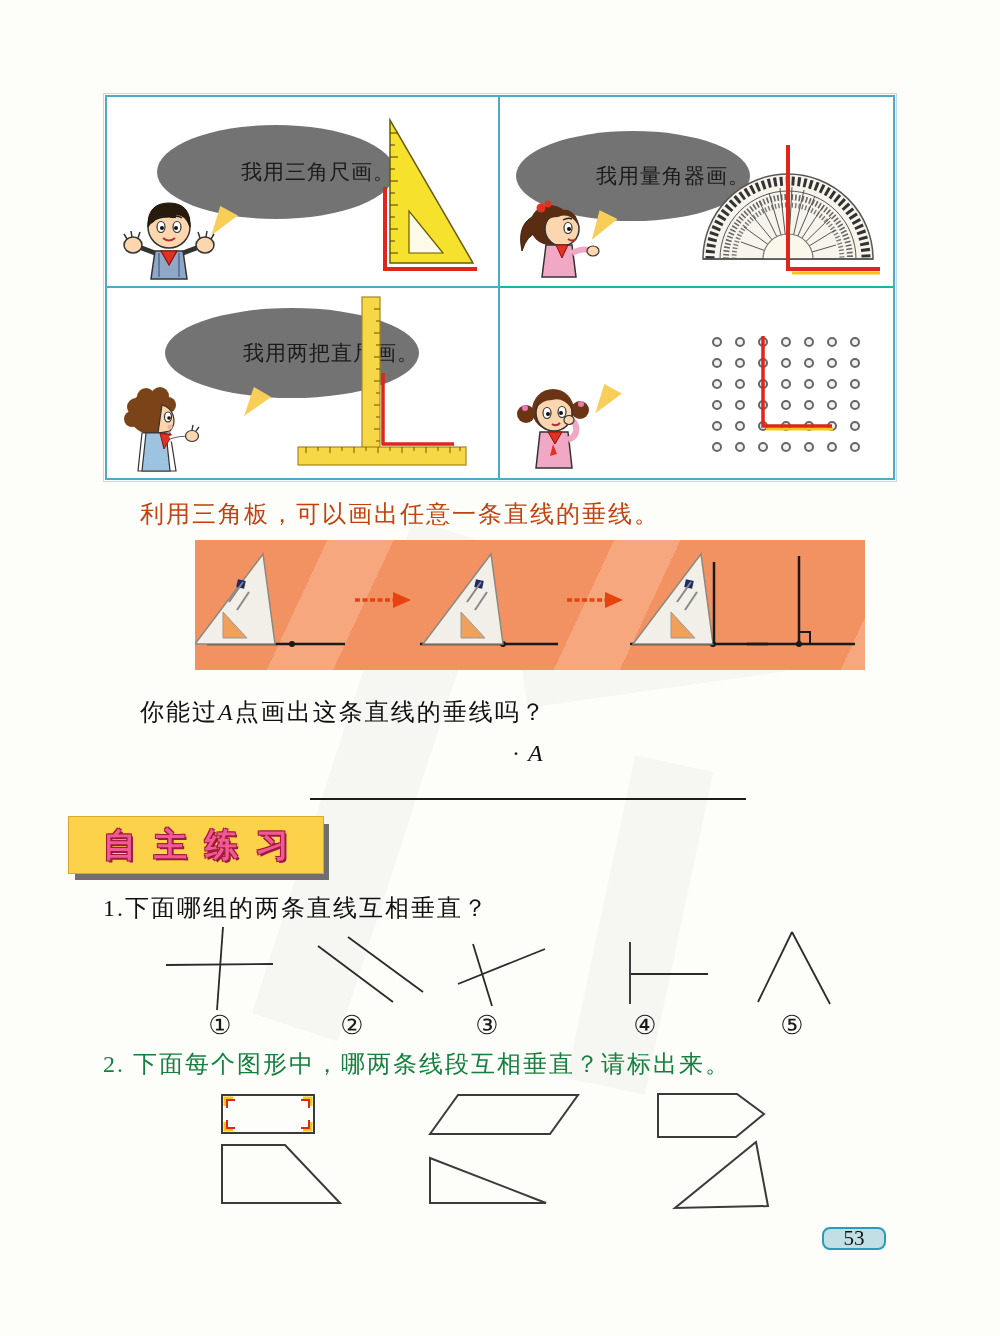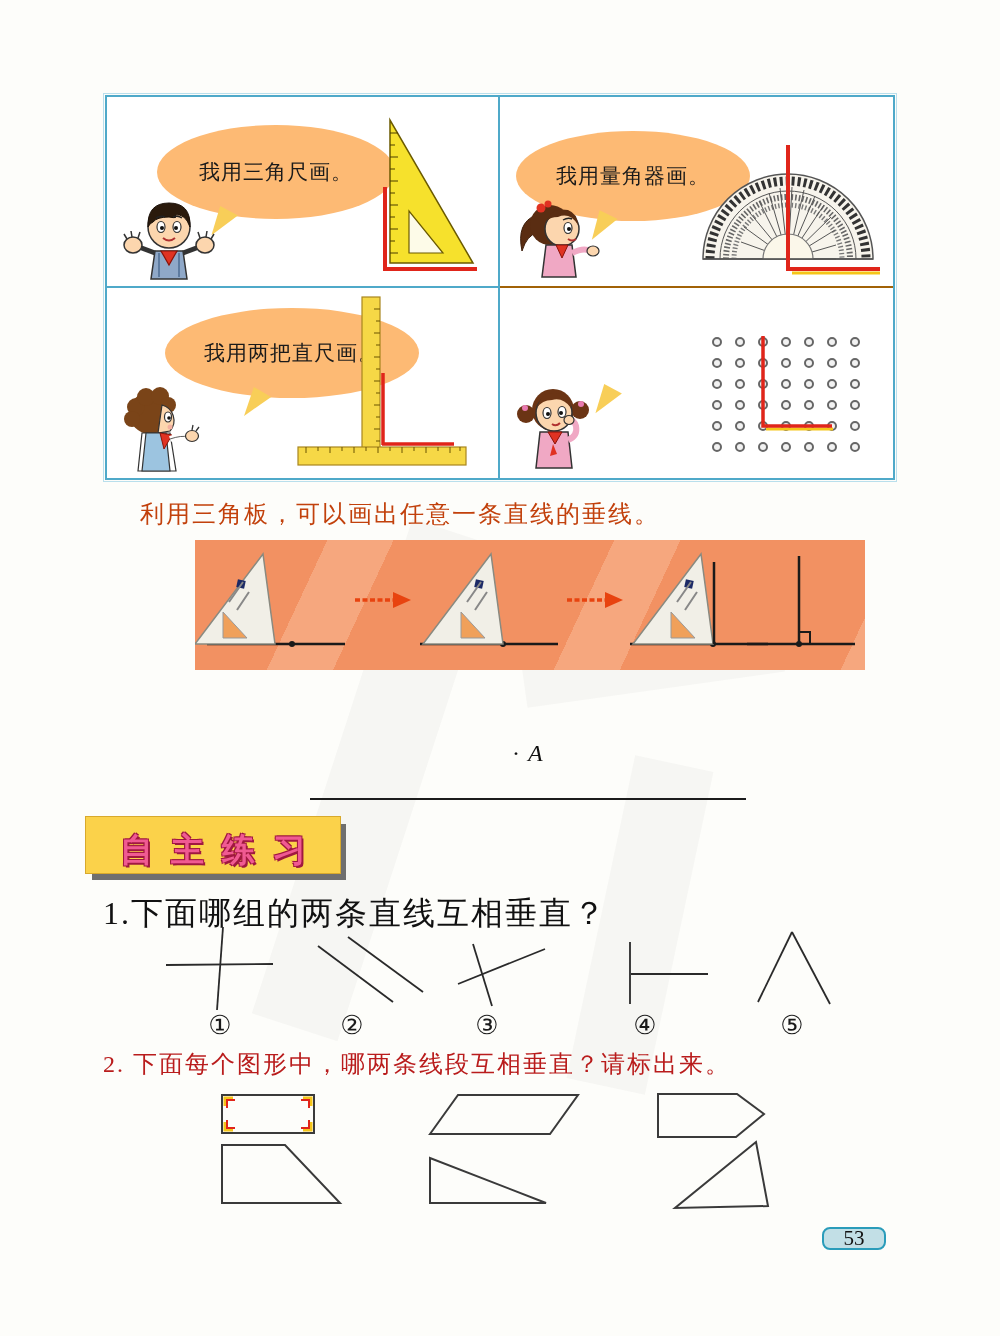--- a/index.html
+++ b/index.html
@@ -11,25 +11,25 @@
   .wm1 { left:330px; top:520px; width:90px; height:520px; transform:rotate(18deg); }
   .wm2 { left:520px; top:600px; width:260px; height:90px; transform:rotate(-8deg); }
   .wm3 { left:600px; top:760px; width:80px; height:330px; transform:rotate(12deg); }
 
   
   .tgrid { position:absolute; left:105px; top:95px; width:790px; height:385px;
            border:2px solid #4fa9c9; outline:1px solid #b9dfec; outline-offset:1px;
            display:grid; grid-template-columns:1fr 1fr; grid-template-rows:1fr 1fr; background:#fff; }
   .cell { position:relative; }
   .cell.c1 { border-right:2px solid #4fa9c9; border-bottom:2px solid #4fa9c9; }
-  .cell.c2 { border-bottom:2px solid #a16207; }
+  .cell.c2 { border-bottom:2px solid #14b8a6; }
   .cell.c3 { border-right:2px solid #4fa9c9; }
 
-  .bubble { position:absolute; background:#fdba74; border-radius:50%;
-            display:flex; align-items:center; justify-content:center; }
+  .bubble { position:absolute; background:#737373; border-radius:50%;
+            display:flex; align-items:center; justify-content:flex-end; }
   .bubble span { font-size:21px; color:#1a1a1a; letter-spacing:1px; white-space:nowrap; }
   .tail { position:absolute; width:0; height:0; border-style:solid; }
 
   .b-tl { left:50px;  top:28px;  width:238px; height:94px; }
   .t-tl { left:105px; top:112px; border-width:30px 14px 0 6px; border-color:#f8ce58 transparent transparent transparent; transform:rotate(28deg); }
   .b-tr { left:16px;  top:34px;  width:234px; height:90px; }
   .t-tr { left:92px;  top:116px; border-width:30px 14px 0 6px; border-color:#f8ce58 transparent transparent transparent; transform:rotate(26deg); }
   .b-bl { left:58px;  top:20px;  width:254px; height:90px; }
   .t-bl { left:138px; top:102px; border-width:30px 14px 0 6px; border-color:#f8ce58 transparent transparent transparent; transform:rotate(30deg); }
   .b-br { left:6px;   top:18px;  width:228px; height:88px; }
@@ -44,28 +44,28 @@
   .qline .ital { font-style:italic; }
   .pointA { position:absolute; left:512px; top:740px; font-size:24px; color:#111; }
   .pointA .ital { font-style:italic; margin-left:8px; }
   .answer-line { position:absolute; left:310px; top:798px; width:436px; border-top:2.5px solid #1c1c1c; }
 
   
   .banner { position:absolute; left:195px; top:540px; width:670px; height:130px;
             background:repeating-linear-gradient(115deg,#f29162 0 120px,#f6a77e 120px 180px,#f29162 180px 260px); }
 
   
-  .badge { position:absolute; left:85px; top:816px; width:256px; height:58px; background:#fbd24a;
+  .badge { position:absolute; left:68px; top:816px; width:256px; height:58px; background:#fbd24a;
            border:1px solid #d8a92c; box-shadow:6px 7px 0 -1px #6f6f6f;
-           display:flex; align-items:flex-end; justify-content:center; }
+           display:flex; align-items:center; justify-content:center; }
   .badge span { font-size:33px; font-weight:bold; letter-spacing:18px; padding-left:18px; color:#f05a92;
                 text-shadow:2px 2px 0 #a01840,-1px -1px 0 #a01840,1px -1px 0 #a01840,-1px 1px 0 #a01840; }
 
-  .qtext1 { position:absolute; left:103px; top:892px; font-size:32px; color:#111; letter-spacing:2px; }
-  .qtext2 { position:absolute; left:103px; top:1048px; font-size:24px; color:#b91c1c; letter-spacing:2px; }
+  .qtext1 { position:absolute; left:103px; top:892px; font-size:24px; color:#111; letter-spacing:2px; }
+  .qtext2 { position:absolute; left:103px; top:1048px; font-size:24px; color:#15803d; letter-spacing:2px; }
 
   .fig1 { position:absolute; left:130px; top:922px; }
   .fig2 { position:absolute; left:180px; top:1082px; }
 
   
   .pagenum { position:absolute; left:822px; top:1227px; width:64px; height:23px; background:#c2dfe6;
              border:2.5px solid #2a9cba; border-radius:8px; display:flex; align-items:center; justify-content:center; }
   .pagenum span { font-size:21px; color:#111; }
 </style>
 </head>
@@ -301,20 +301,23 @@
 
       <g>
         <line x1="552" y1="104" x2="660" y2="104" stroke="#1a1a1a" stroke-width="2.5"></line>
         <circle cx="604" cy="104" r="3" fill="#1a1a1a"></circle>
         <line x1="604" y1="16" x2="604" y2="104" stroke="#1a1a1a" stroke-width="2.5"></line>
         <path d="M604,92 h11 v12" fill="none" stroke="#1a1a1a" stroke-width="2"></path>
       </g>
     </svg>
   </div>
 
+  <div class="qline">
+    <span>你能过</span><span class="ital">A</span><span>点画出这条直线的垂线吗？</span>
+  </div>
   <div class="pointA">
     <span>·</span><span class="ital">A</span>
   </div>
   <div class="answer-line"></div>
 
   <div class="badge">
     <span>自主练习</span>
   </div>
 
   <div class="qtext1">1.下面哪组的两条直线互相垂直？</div>

